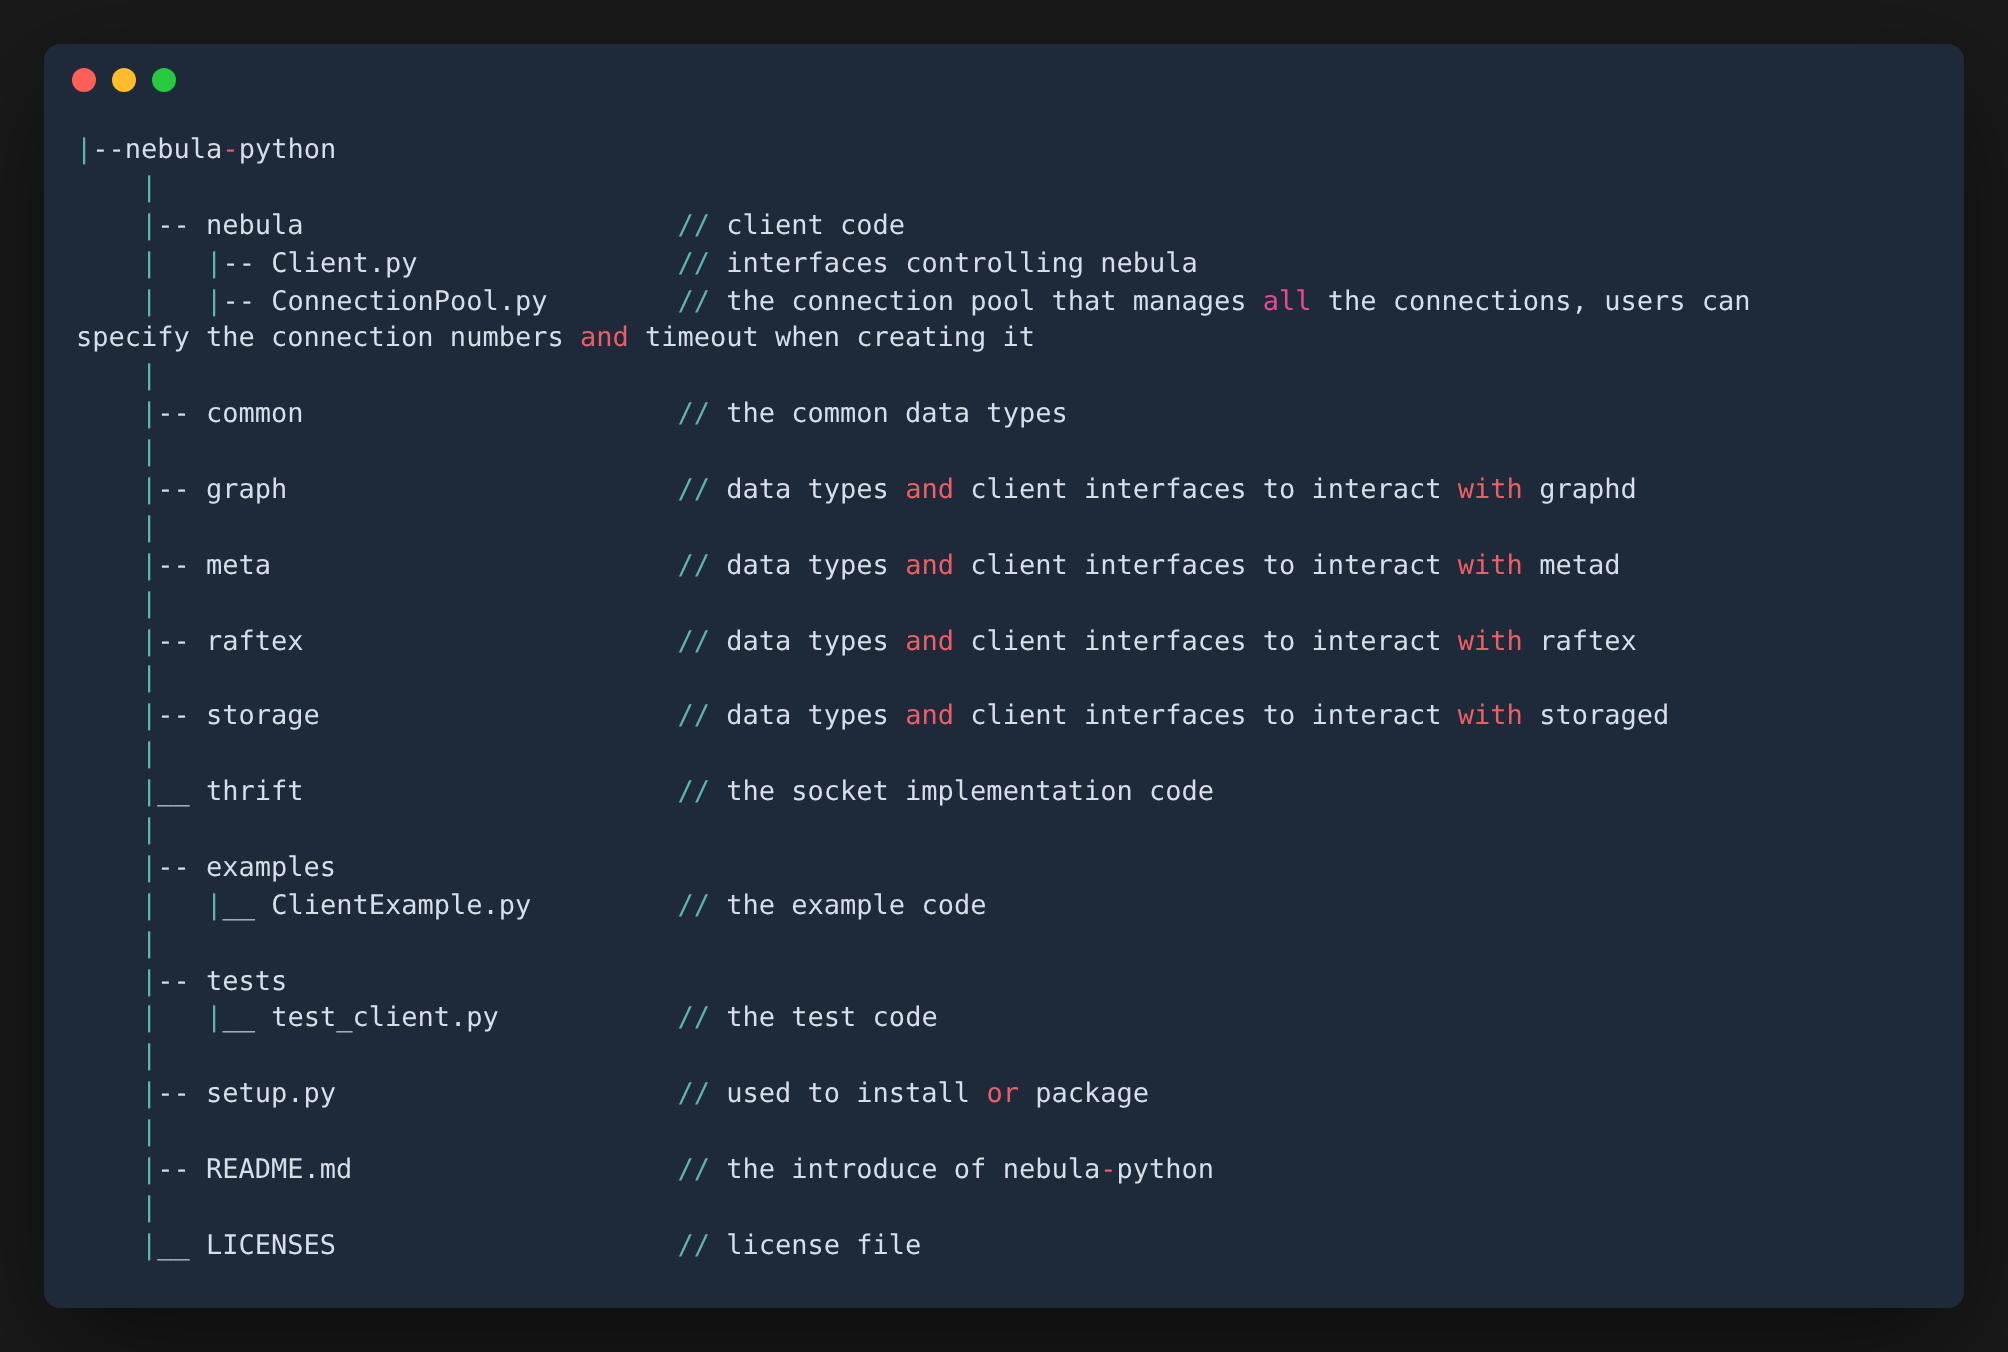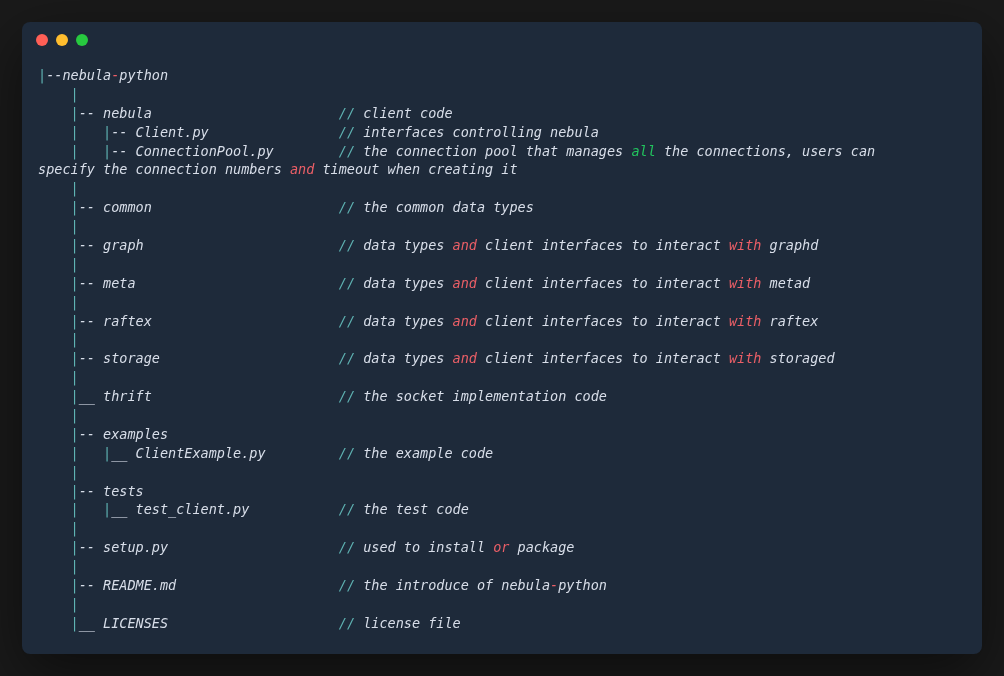--- a/index.html
+++ b/index.html
@@ -35,25 +35,24 @@
   .red { background: #ff5f56; }
   .yellow { background: #ffbd2e; }
   .green { background: #27c93f; }
   .content {
     padding: 8px 16px 16px 16px;
     font-size: 13.5px;
     line-height: 1.4;
     color: #d8dee9;
     white-space: pre;
     overflow: hidden;
-    font-style: italic;
   }
   .cyan { color: #5fb3b3; }
   .red-kw { color: #ec5f67; }
-  .green-kw { color: #22c55e; }
+  .green-kw { color: #ec4899; }
 </style>
 </head>
 <body>
 
 <div class="terminal-window">
   <div class="titlebar">
     <div class="traffic-light red"></div>
     <div class="traffic-light yellow"></div>
     <div class="traffic-light green"></div>
   </div>

